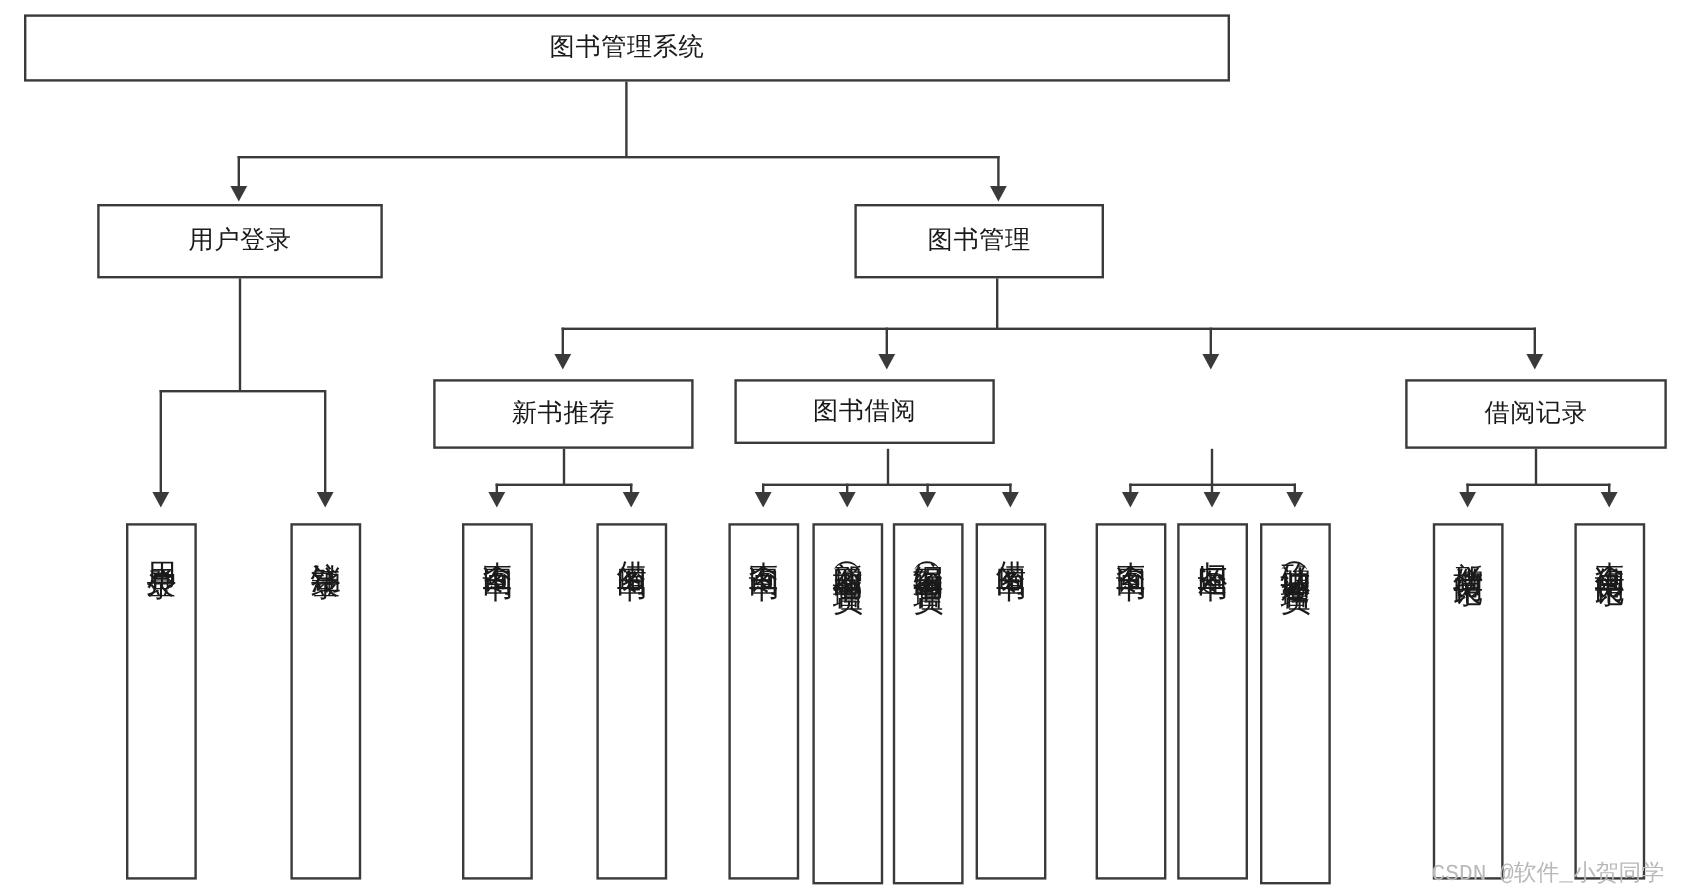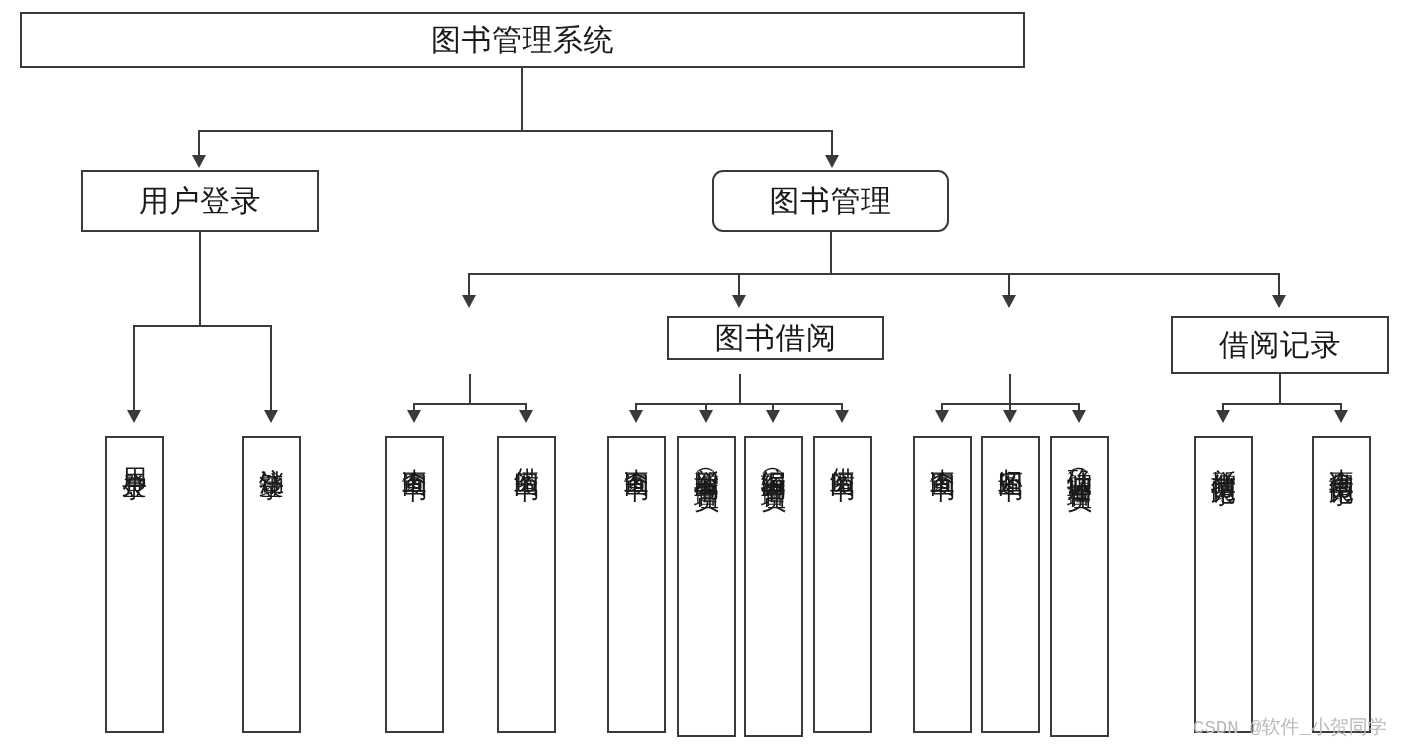--- a/index.html
+++ b/index.html
@@ -28,21 +28,21 @@
     justify-content: center;
     color: #1a1a1a;
   }
   .node .label {
     display: block;
     text-align: center;
     line-height: 1.12;
     white-space: pre;
   }
   .node.h .label {
-    font-size: 30px;
+    font-size: 21px;
     letter-spacing: 0.5px;
   }
   
   .node.v {
     align-items: flex-start;
     justify-content: center;
     padding-top: 10px;
   }
   .node.v .label {
     writing-mode: vertical-rl;
@@ -92,21 +92,21 @@
   <div class="vline" style="left:198px; top:130px; width:2px; height:27px;"></div>
   <div class="arrow" style="left:192px; top:155px;"></div>
 
   <div class="vline" style="left:831px; top:130px; width:2px; height:27px;"></div>
   <div class="arrow" style="left:825px; top:155px;"></div>
 
   <div class="node h" style="left:81px; top:170px; width:238px; height:62px;">
     <span class="label">用户登录</span>
   </div>
 
-  <div class="node h" style="left:712px; top:170px; width:237px; height:62px;border-radius:11px;">
+  <div class="node h" style="left:712px; top:170px; width:208px; height:62px;">
     <span class="label">图书管理</span>
   </div>
 
   <div class="vline" style="left:199px; top:232px; width:2px; height:94px;"></div>
   <div class="hline" style="left:133px; top:325px; width:138px; height:2px;"></div>
   <div class="vline" style="left:133px; top:325px; width:2px; height:87px;"></div>
   <div class="arrow" style="left:127px; top:410px;"></div>
   <div class="vline" style="left:270px; top:325px; width:2px; height:87px;"></div>
   <div class="arrow" style="left:264px; top:410px;"></div>
 
@@ -118,21 +118,24 @@
 
   <div class="vline" style="left:738px; top:273px; width:2px; height:24px;"></div>
   <div class="arrow" style="left:732px; top:295px;"></div>
 
   <div class="vline" style="left:1008px; top:273px; width:2px; height:24px;"></div>
   <div class="arrow" style="left:1002px; top:295px;"></div>
 
   <div class="vline" style="left:1278px; top:273px; width:2px; height:24px;"></div>
   <div class="arrow" style="left:1272px; top:295px;"></div>
 
-  <div class="node h" style="left:667px; top:316px; width:217px; height:44px;">
+  <div class="node h" style="left:361px; top:316px; width:217px; height:58px;">
+    <span class="label">新书推荐</span>
+  </div>
+  <div class="node h" style="left:612px; top:316px; width:217px; height:54px;">
     <span class="label">图书借阅</span>
   </div>
   <div class="node h" style="left:1171px; top:316px; width:218px; height:58px;">
     <span class="label">借阅记录</span>
   </div>
 
   <div class="vline" style="left:469px; top:374px; width:2px; height:30px;"></div>
   <div class="hline" style="left:413px; top:403px; width:114px; height:2px;"></div>
   <div class="vline" style="left:413px; top:403px; width:2px; height:10px;"></div>
   <div class="arrow" style="left:407px; top:410px;"></div>

